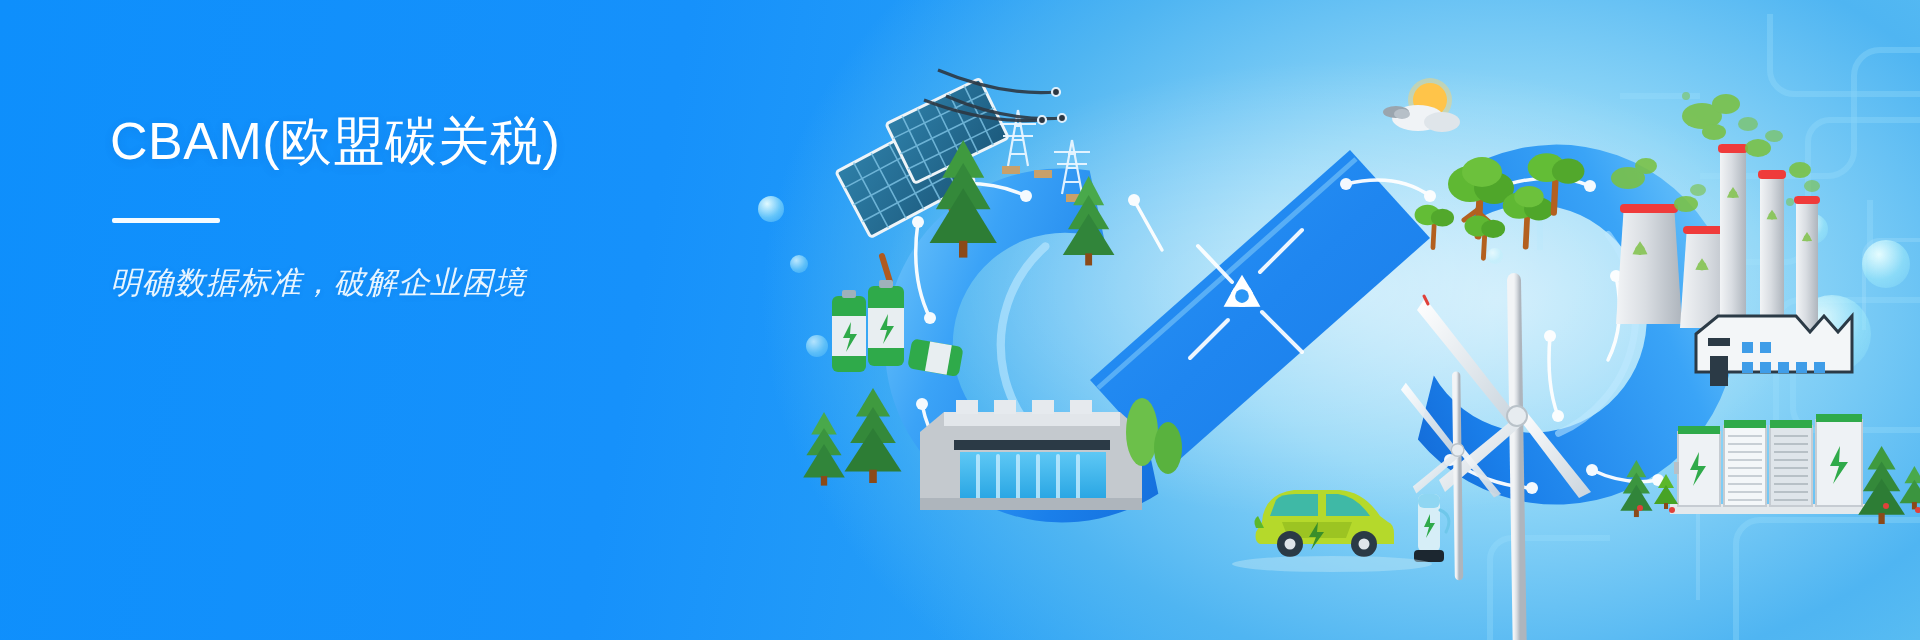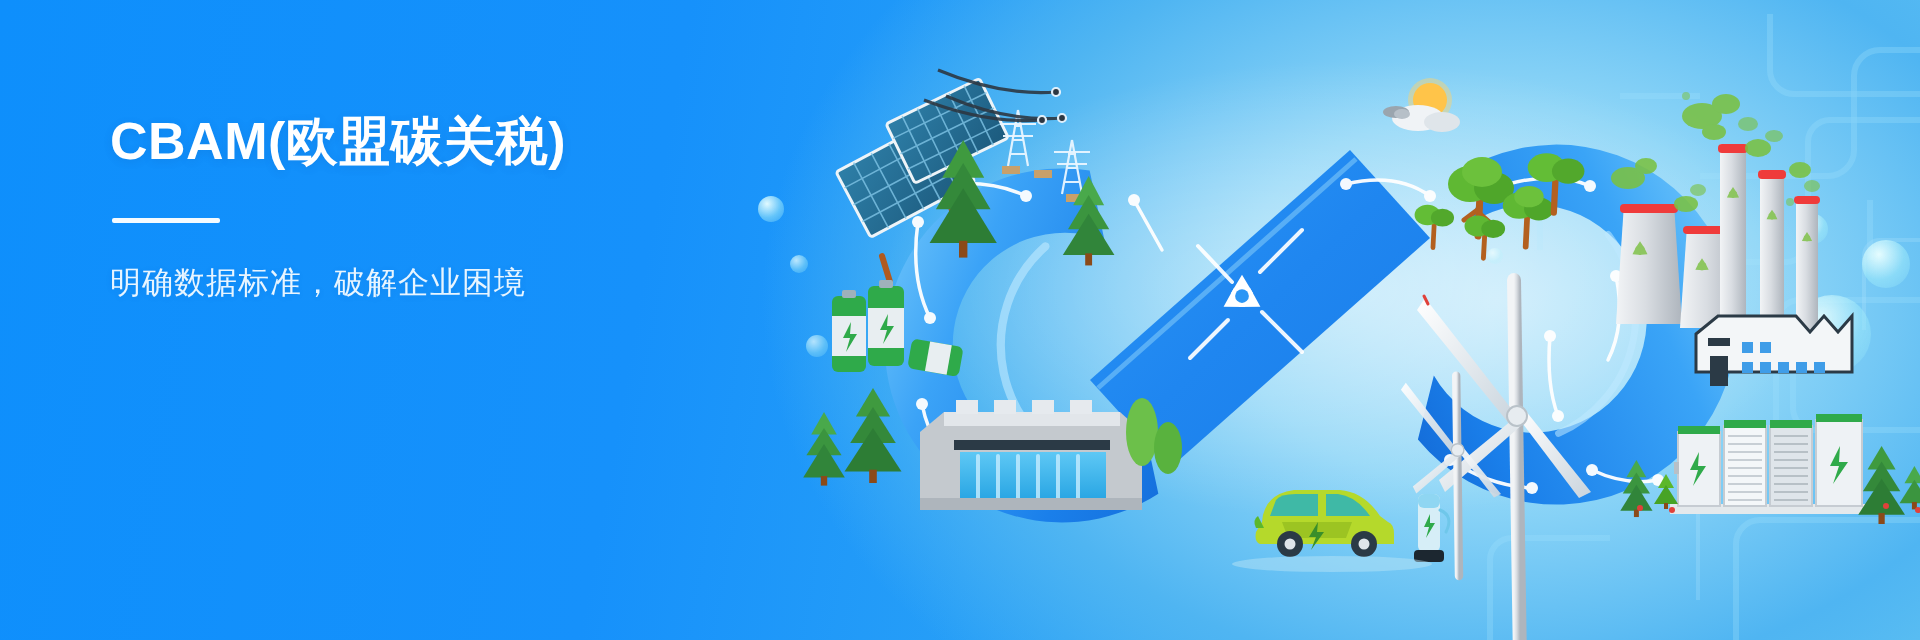--- a/index.html
+++ b/index.html
@@ -22,30 +22,31 @@
   
   .bubble{
     position:absolute; border-radius:50%;
     background:radial-gradient(circle at 35% 30%, rgba(235,255,255,.95), rgba(160,235,250,.55) 55%, rgba(140,225,248,.18) 100%);
     filter:blur(.2px);
   }
 
   
   .copy{ position:absolute; left:110px; top:108px; width:720px; }
   .title{
-    color:#fff; font-size:52px; line-height:1.27; font-weight:bold;
+    color:#fff; font-size:52px; line-height:1.27; font-weight:normal;
     letter-spacing:.5px; text-shadow:0 2px 10px rgba(0,60,120,.12);
   }
   .rule{
     width:108px; height:5px; background:#fff; border-radius:2px;
     margin:44px 0 40px 2px; opacity:.96;
   }
   .subtitle{
     color:#e8f5ff; font-size:31px; letter-spacing:1px; line-height:1.3;
     text-shadow:0 1px 6px rgba(0,60,120,.10);
+    font-style:italic;
   }
 
   
   .art{ position:absolute; left:790px; top:0; width:1130px; height:640px; }
   .art svg{ display:block; }
 </style>
 </head>
 <body>
 
 <div class="banner">

